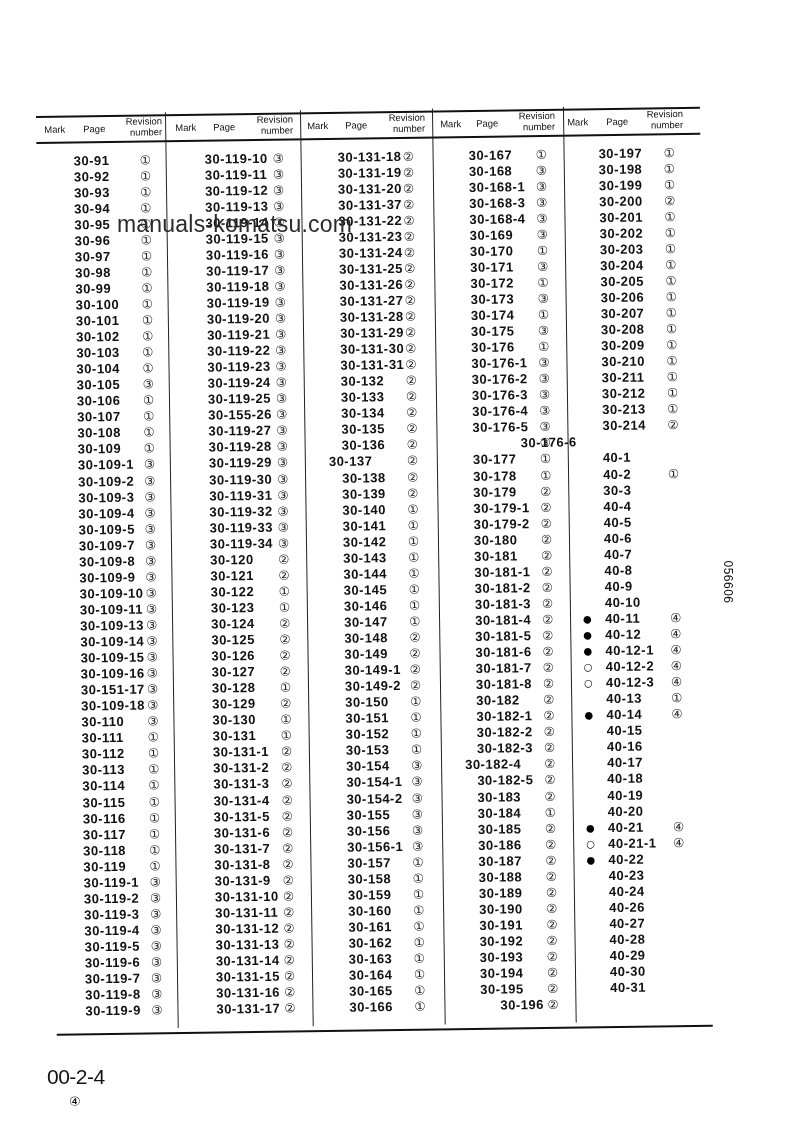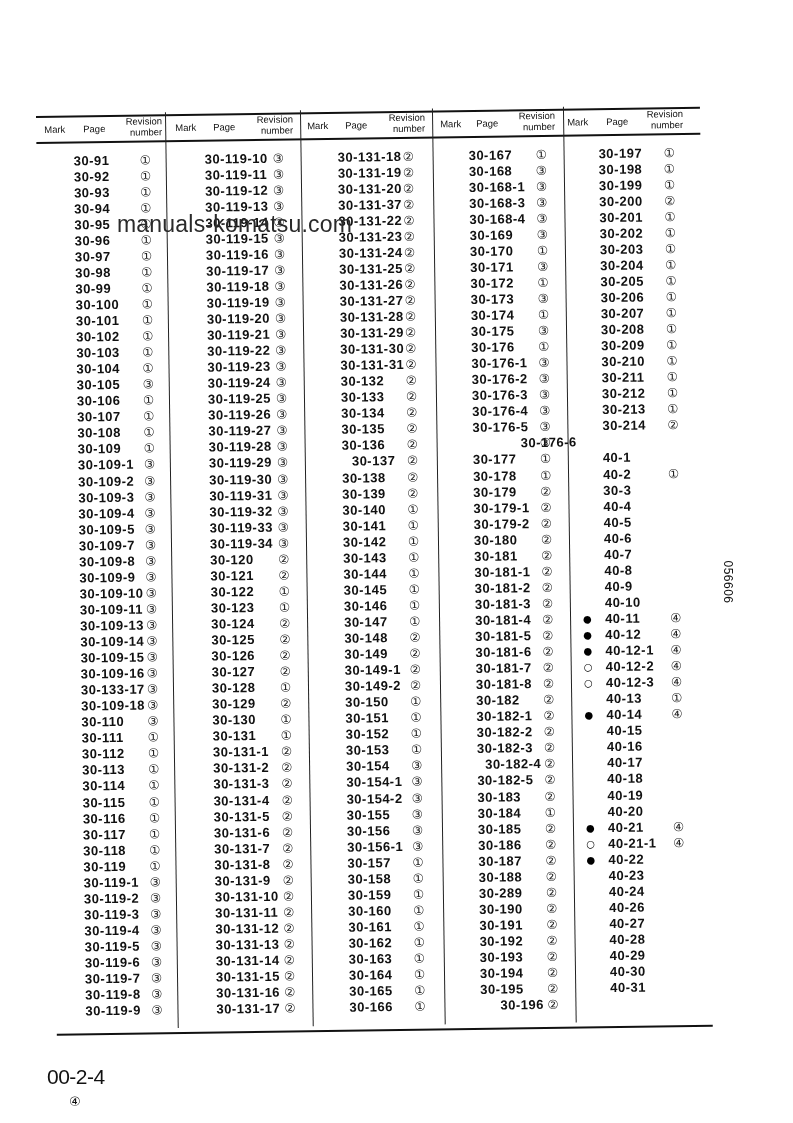--- a/index.html
+++ b/index.html
@@ -231,21 +231,21 @@
         <span class="pg" style="left: 37px;">30-109-15</span>
         <span class="rv" style="left: 103px;">③</span>
       </div>
       <div class="row" style="top: 551.1px;">
         <span class="mk" style="left: 8px;"></span>
         <span class="pg" style="left: 37px;">30-109-16</span>
         <span class="rv" style="left: 103px;">③</span>
       </div>
       <div class="row" style="top: 567.15px;">
         <span class="mk" style="left: 8px;"></span>
-        <span class="pg" style="left: 37px;">30-133-17</span>
+        <span class="pg" style="left: 37px;">30-151-17</span>
         <span class="rv" style="left: 103px;">③</span>
       </div>
       <div class="row" style="top: 583.2px;">
         <span class="mk" style="left: 8px;"></span>
         <span class="pg" style="left: 37px;">30-109-18</span>
         <span class="rv" style="left: 103px;">③</span>
       </div>
       <div class="row" style="top: 599.25px;">
         <span class="mk" style="left: 8px;"></span>
         <span class="pg" style="left: 37px;">30-110</span>
@@ -416,21 +416,21 @@
         <span class="pg" style="left: 168px;">30-119-24</span>
         <span class="rv" style="left: 236px;">③</span>
       </div>
       <div class="row" style="top: 278.25px;">
         <span class="mk" style="left: 139px;"></span>
         <span class="pg" style="left: 168px;">30-119-25</span>
         <span class="rv" style="left: 236px;">③</span>
       </div>
       <div class="row" style="top: 294.3px;">
         <span class="mk" style="left: 139px;"></span>
-        <span class="pg" style="left: 168px;">30-119-26</span>
+        <span class="pg" style="left: 168px;">30-155-26</span>
         <span class="rv" style="left: 236px;">③</span>
       </div>
       <div class="row" style="top: 310.35px;">
         <span class="mk" style="left: 139px;"></span>
         <span class="pg" style="left: 168px;">30-119-27</span>
         <span class="rv" style="left: 236px;">③</span>
       </div>
       <div class="row" style="top: 326.4px;">
         <span class="mk" style="left: 139px;"></span>
         <span class="pg" style="left: 168px;">30-119-28</span>
@@ -701,21 +701,21 @@
         <span class="pg" style="left: 301px;">30-135</span>
         <span class="rv" style="left: 366px;">②</span>
       </div>
       <div class="row" style="top: 326.4px;">
         <span class="mk" style="left: 271px;"></span>
         <span class="pg" style="left: 301px;">30-136</span>
         <span class="rv" style="left: 366px;">②</span>
       </div>
       <div class="row" style="top: 342.45px;">
         <span class="mk" style="left: 271px;"></span>
-        <span class="pg" style="left: 311px;">30-137</span>
+        <span class="pg" style="left: 288px;">30-137</span>
         <span class="rv" style="left: 366px;">②</span>
       </div>
       <div class="row" style="top: 358.5px;">
         <span class="mk" style="left: 271px;"></span>
         <span class="pg" style="left: 301px;">30-138</span>
         <span class="rv" style="left: 366px;">②</span>
       </div>
       <div class="row" style="top: 374.55px;">
         <span class="mk" style="left: 271px;"></span>
         <span class="pg" style="left: 301px;">30-139</span>
@@ -1066,21 +1066,21 @@
         <span class="pg" style="left: 432px;">30-182-2</span>
         <span class="rv" style="left: 499px;">②</span>
       </div>
       <div class="row" style="top: 631.35px;">
         <span class="mk" style="left: 409px;"></span>
         <span class="pg" style="left: 432px;">30-182-3</span>
         <span class="rv" style="left: 499px;">②</span>
       </div>
       <div class="row" style="top: 647.4px;">
         <span class="mk" style="left: 409px;"></span>
-        <span class="pg" style="left: 440px;">30-182-4</span>
+        <span class="pg" style="left: 420px;">30-182-4</span>
         <span class="rv" style="left: 499px;">②</span>
       </div>
       <div class="row" style="top: 663.45px;">
         <span class="mk" style="left: 409px;"></span>
         <span class="pg" style="left: 432px;">30-182-5</span>
         <span class="rv" style="left: 499px;">②</span>
       </div>
       <div class="row" style="top: 679.5px;">
         <span class="mk" style="left: 409px;"></span>
         <span class="pg" style="left: 432px;">30-183</span>
@@ -1106,21 +1106,21 @@
         <span class="pg" style="left: 432px;">30-187</span>
         <span class="rv" style="left: 499px;">②</span>
       </div>
       <div class="row" style="top: 759.75px;">
         <span class="mk" style="left: 409px;"></span>
         <span class="pg" style="left: 432px;">30-188</span>
         <span class="rv" style="left: 499px;">②</span>
       </div>
       <div class="row" style="top: 775.8px;">
         <span class="mk" style="left: 409px;"></span>
-        <span class="pg" style="left: 432px;">30-289</span>
+        <span class="pg" style="left: 432px;">30-189</span>
         <span class="rv" style="left: 499px;">②</span>
       </div>
       <div class="row" style="top: 791.85px;">
         <span class="mk" style="left: 409px;"></span>
         <span class="pg" style="left: 432px;">30-190</span>
         <span class="rv" style="left: 499px;">②</span>
       </div>
       <div class="row" style="top: 807.9px;">
         <span class="mk" style="left: 409px;"></span>
         <span class="pg" style="left: 432px;">30-191</span>

